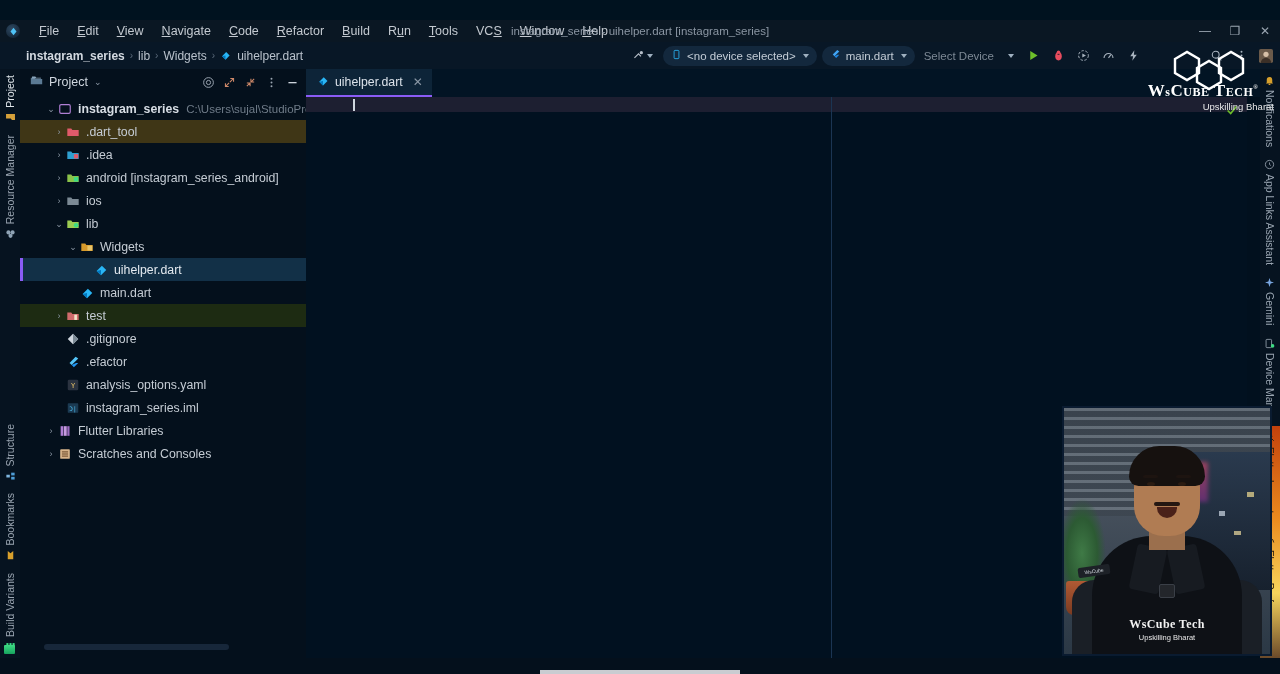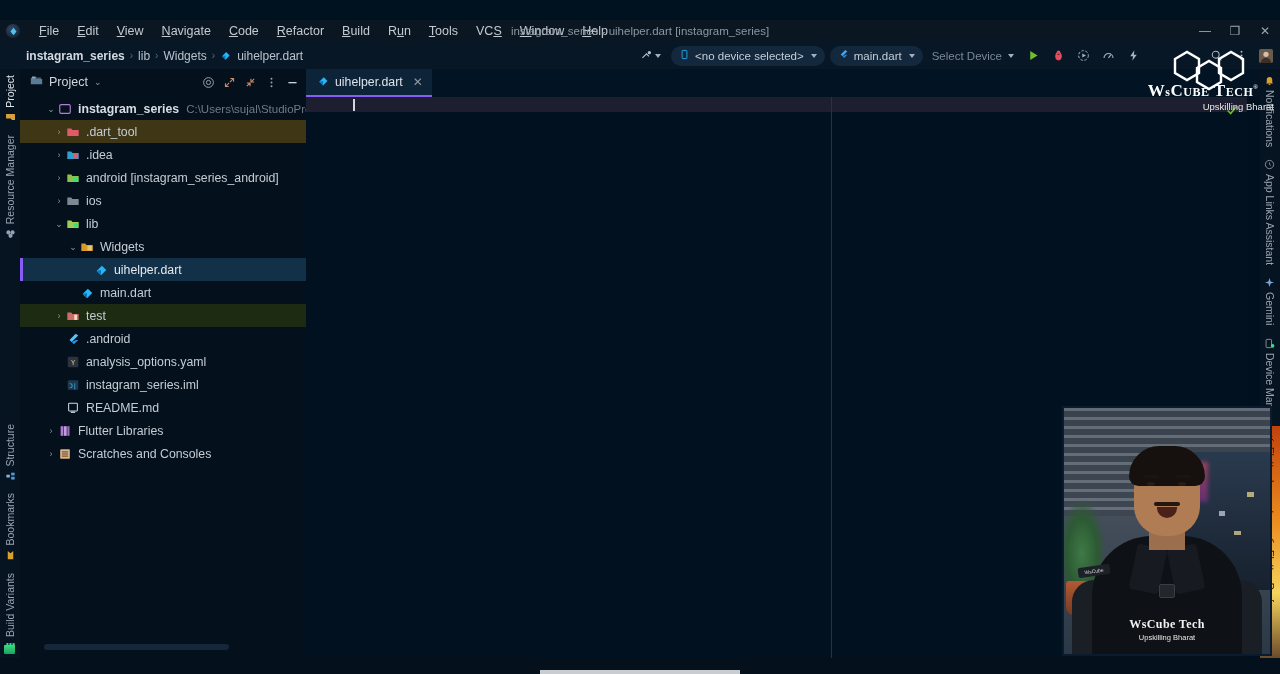--- a/index.html
+++ b/index.html
@@ -48,21 +48,21 @@
   .dart-ic{ width:11px; height:11px; margin-right:3px; vertical-align:-1px; display:inline-block;}
 
   .tb-right{ position:absolute; right:0; top:0; height:27px; display:flex; align-items:center; gap:5px; padding-right:4px; }
   .tb-btn{ display:flex; align-items:center; height:19px; padding:0 5px; border-radius:4px; color:#b6bfc9; }
   .pill{
     display:flex; align-items:center; gap:5px; height:20px; padding:0 8px;
     background:#13283d; border-radius:11px; color:#c3ccd6; font-size:11.5px; white-space:nowrap;
   }
   .caret{ width:0;height:0;border-left:3.5px solid transparent;border-right:3.5px solid transparent;
     border-top:4px solid #9fb0c0; display:inline-block; margin-left:2px; }
-  .sel-device{ color:#7d8995; font-size:11.5px; display:flex; align-items:center; gap:4px; padding:0 4px;}
+  .sel-device{ color:#7d8995; font-size:11.5px; display:flex; align-items:center; gap:12px; padding:0 4px;}
   .runbtn{ width:20px;height:20px; display:flex;align-items:center;justify-content:center; border-radius:4px;}
 
   
   .wscube{
     position:absolute; right:2px; top:8px; width:150px; height:62px;
     display:flex; flex-direction:column; align-items:center; justify-content:flex-end;
     z-index:6; pointer-events:none;
   }
   .wscube .hexes{ position:absolute; top:-2px; left:50%; transform:translateX(-50%); }
   .wscube .wt{ font-family:"Liberation Serif", serif; font-weight:bold; color:#fff;
@@ -544,29 +544,38 @@
           <span class="arrow">›</span>
           <span class="ic">
             <svg viewBox="0 0 16 16" width="14" height="14">
                 <path d="M1.5 4 H6 L7.3 5.8 H14.5 V12.5 H1.5 Z" fill="#cf6b6b"></path>
                 <rect x="9.5" y="6.5" width="3" height="6" fill="#f3e6c8"></rect>
               </svg>
           </span>
           <span>test</span>
         </div>
 
+        <div class="row" style="padding-left:46px">
+          <span class="ic">
+            <svg viewBox="0 0 16 16" width="14" height="14">
+                <path d="M8 2 L14 8 L8 14 L2 8 Z" fill="#cfd6de"></path>
+                <path d="M8 2 L14 8 L8 14 Z" fill="#7b8994"></path>
+              </svg>
+          </span>
+          <span>.gitignore</span>
+        </div>
 
         <div class="row" style="padding-left:46px">
           <span class="ic">
             <svg viewBox="0 0 16 16" width="14" height="14">
                 <path d="M11 2 L4 9 L6.5 11.5 L14 4 Z" fill="#54c5f8"></path>
                 <path d="M6.5 11.5 L9 14 L14 9 L11.5 9 Z" fill="#2196f3"></path>
               </svg>
           </span>
-          <span>.android</span>
+          <span>.efactor</span>
         </div>
 
         <div class="row" style="padding-left:46px">
           <span class="ic">
             <svg viewBox="0 0 16 16" width="14" height="14">
                 <rect x="2" y="2" width="12" height="12" rx="1.5" fill="#2b3340"></rect>
                 <text x="8" y="11" font-size="8" fill="#e9c46a" text-anchor="middle" font-family="monospace">Y</text>
               </svg>
           </span>
           <span>analysis_options.yaml</span>
@@ -577,29 +586,20 @@
             <svg viewBox="0 0 16 16" width="14" height="14">
                 <rect x="2" y="2.5" width="12" height="11" rx="1" fill="#1b3a52"></rect>
                 <text x="8" y="11" font-size="7" fill="#4fc3f7" text-anchor="middle" font-family="monospace">Ɔ|</text>
               </svg>
           </span>
           <span>instagram_series.iml</span>
         </div>
 
 
 
-        <div class="row" style="padding-left:46px">
-          <span class="ic">
-            <svg viewBox="0 0 16 16" width="14" height="14">
-                <rect x="3" y="2.5" width="10" height="9" rx="1" stroke="#cfd6de" stroke-width="1.2" fill="none"></rect>
-                <rect x="5.5" y="12" width="5" height="1.6" fill="#cfd6de"></rect>
-              </svg>
-          </span>
-          <span>README.md</span>
-        </div>
 
         <div class="row" style="padding-left:24px">
           <span class="arrow">›</span>
           <span class="ic">
             <svg viewBox="0 0 16 16" width="14" height="14">
                 <rect x="3" y="2.5" width="3.2" height="11" fill="#b07fd4"></rect>
                 <rect x="6.8" y="2.5" width="3.2" height="11" fill="#c79ae0"></rect>
                 <rect x="10.6" y="2.5" width="2.6" height="11" fill="#9b6ac0"></rect>
               </svg>
           </span>

